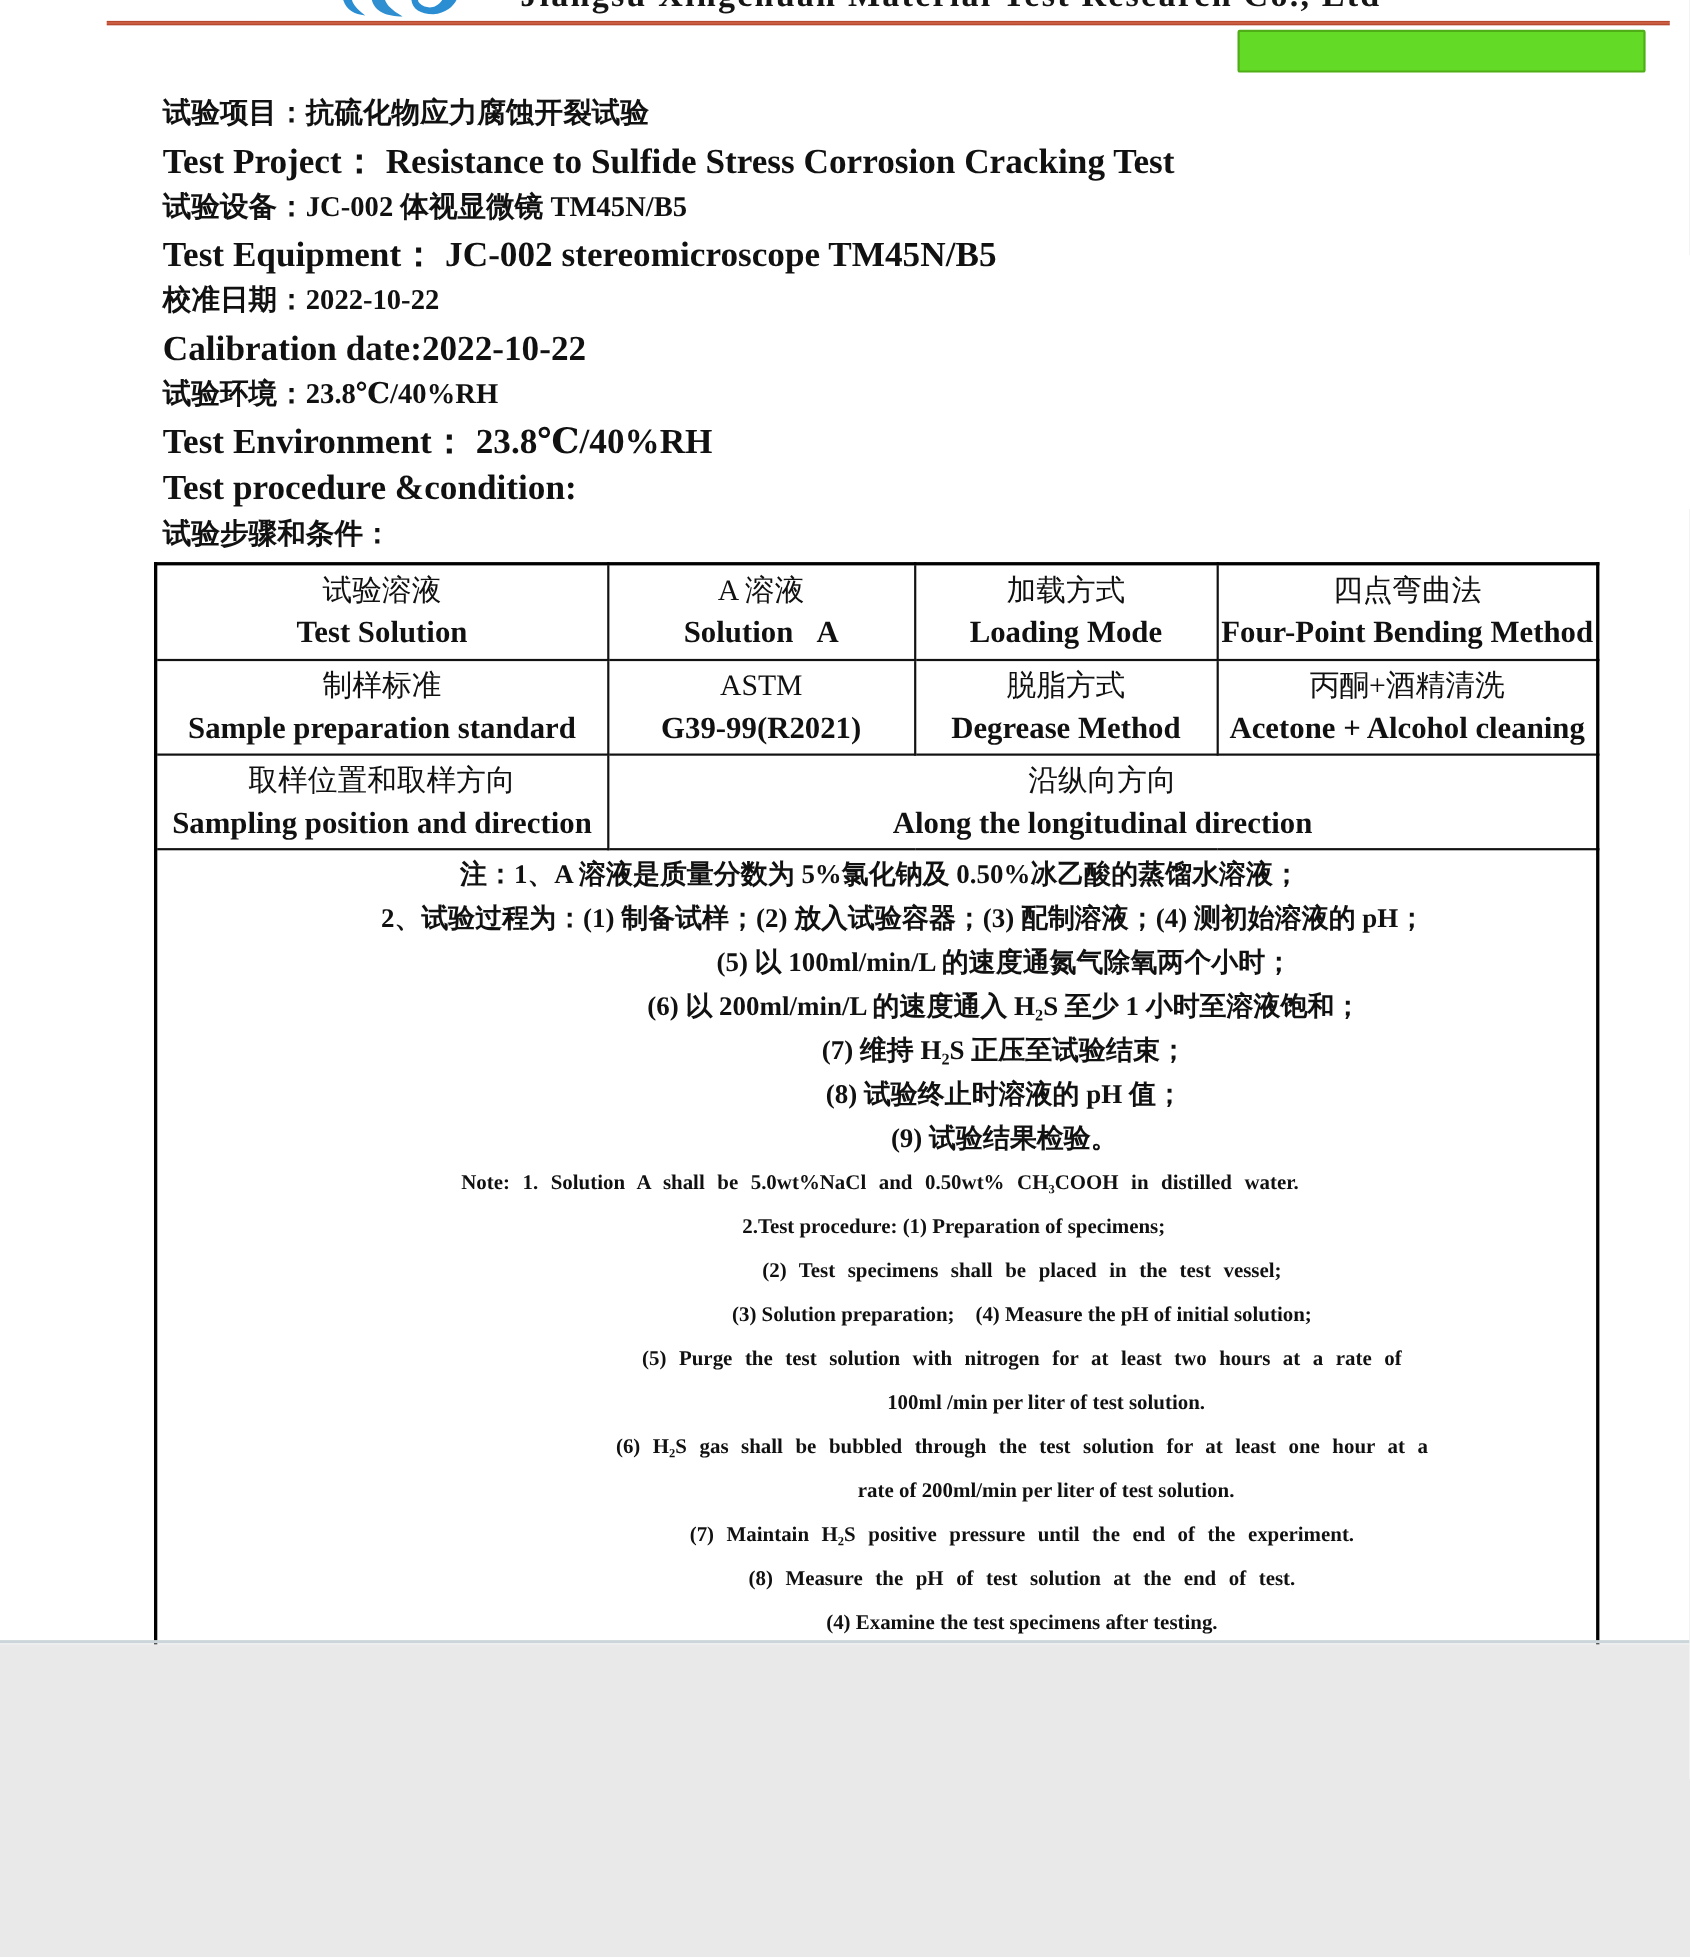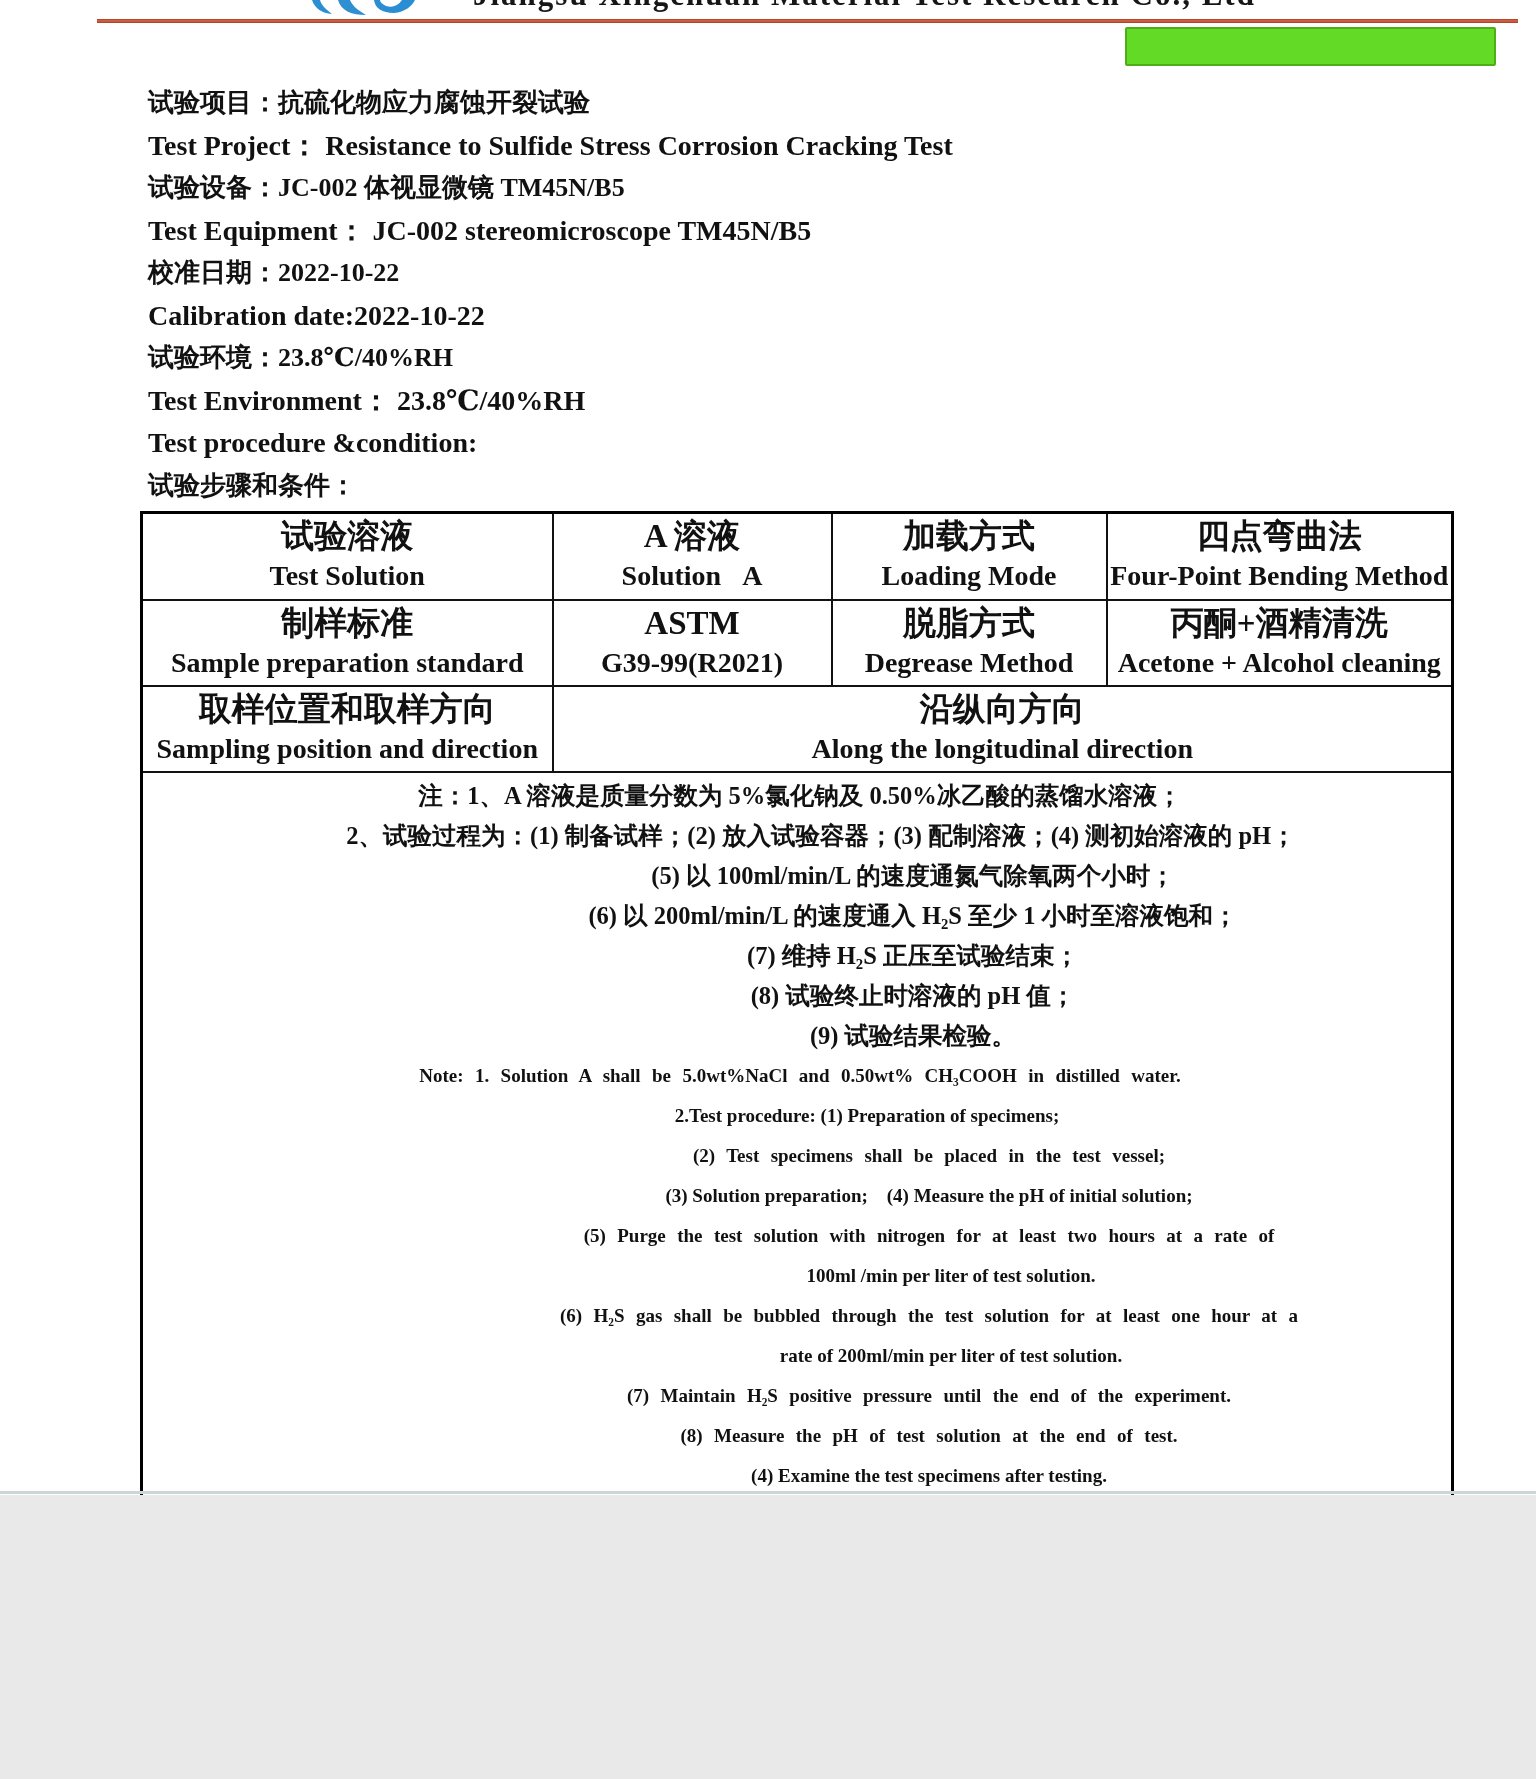--- a/index.html
+++ b/index.html
@@ -17,29 +17,29 @@
     font-weight:700;letter-spacing:2px;white-space:nowrap;color:#161616;
   }
   .divider{position:absolute;left:97px;top:19px;width:1421px;height:4px;
     background:linear-gradient(#a93a22,#d4674a 45%,#a93a22);}
   .highlight{position:absolute;left:1125px;top:27px;width:367px;height:35px;
     border:2px solid #4fae17;border-radius:2px;}
   
   .info{position:absolute;left:148px;top:82px;width:1200px;}
   .iline{line-height:42.5px;white-space:nowrap;font-weight:600;}
   .iz{font-size:26px;}
-  .ie{font-size:28px;}
+  .ie{font-size:32px;}
   
   table.cond{
     position:absolute;left:140px;top:511px;width:1311px;
     border-collapse:collapse;table-layout:fixed;
     border:3px solid #000;
   }
   table.cond td{border:2px solid #121212;text-align:center;vertical-align:middle;padding:3px 2px;}
-  .czh{display:block;font-size:33px;line-height:39px;font-weight:700;}
+  .czh{display:block;font-size:27px;line-height:39px;font-weight:400;}
   .cen{display:block;font-size:28px;line-height:39px;font-weight:600;font-family:Liberation Serif, serif;}
   tr.r1{height:87px;} tr.r2{height:83px;} tr.r3{height:85px;}
   td.notes-cell{text-align:left;vertical-align:top;padding:10px 6px 8px 6px;}
   .nline{line-height:40px;white-space:nowrap;font-size:24.5px;font-weight:600;text-align:center;}
   .nline.en{font-size:19px;}
   .n0{margin-left:6px;} .n1{margin-left:48px;} .n2{margin-left:140px;}
   .n3{margin-left:232px;} .n4{margin-left:264px;} .n5{margin-left:308px;}
   .sp{word-spacing:0.35em;}
   
   .speck{position:absolute;left:726px;top:1610px;width:5px;height:5px;border-radius:50%;

